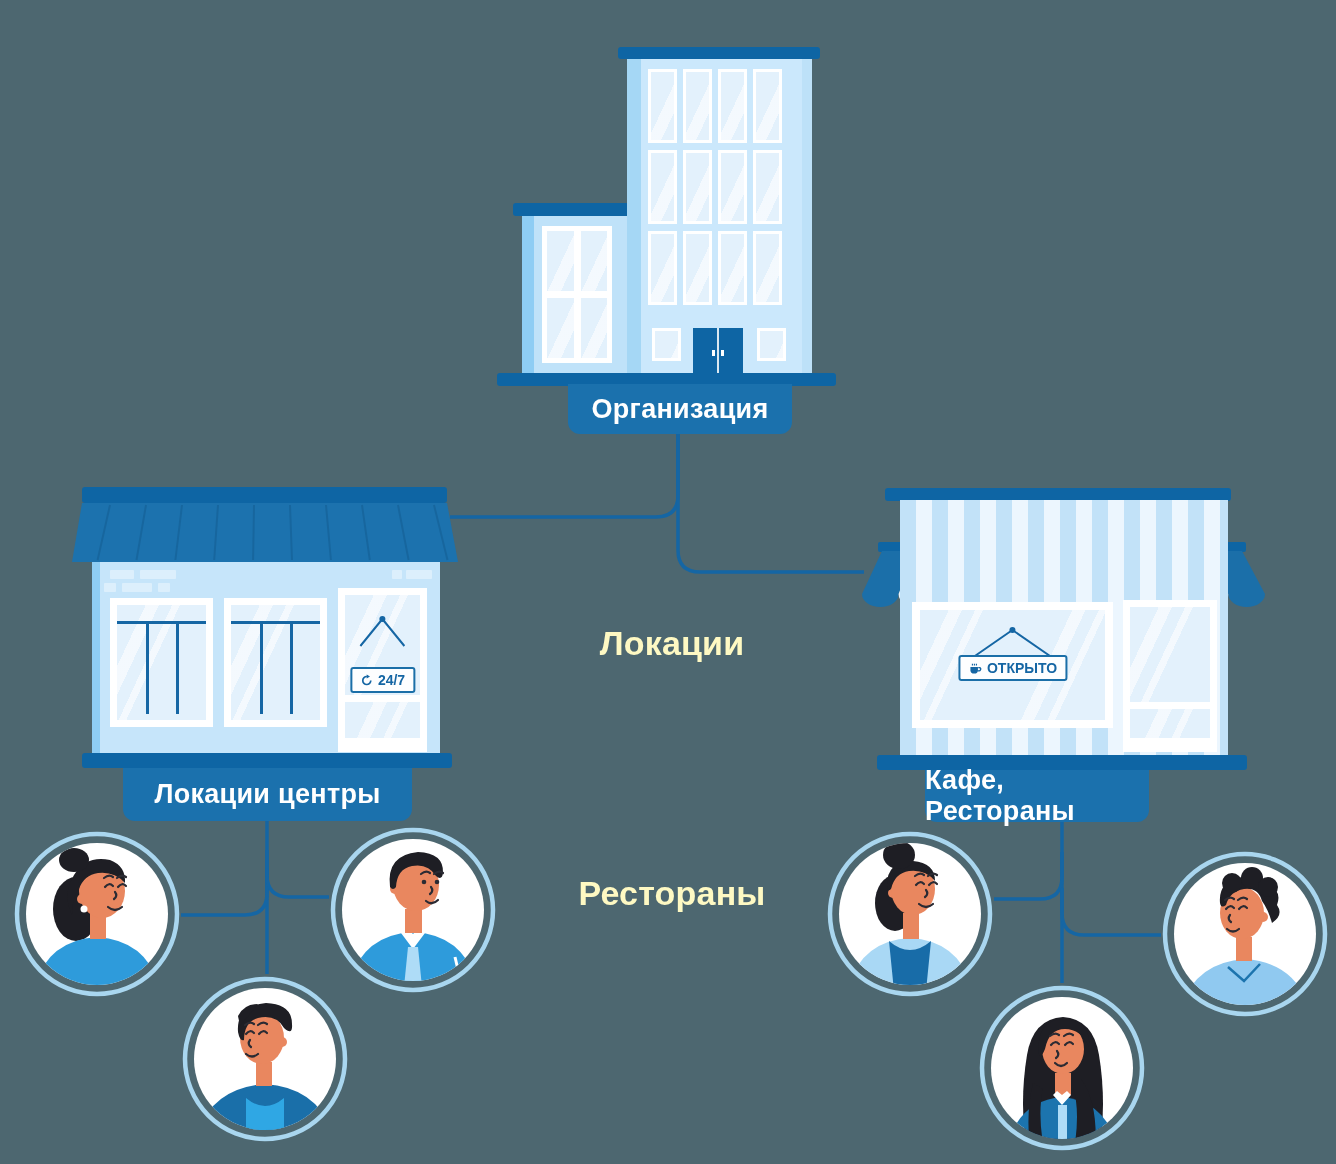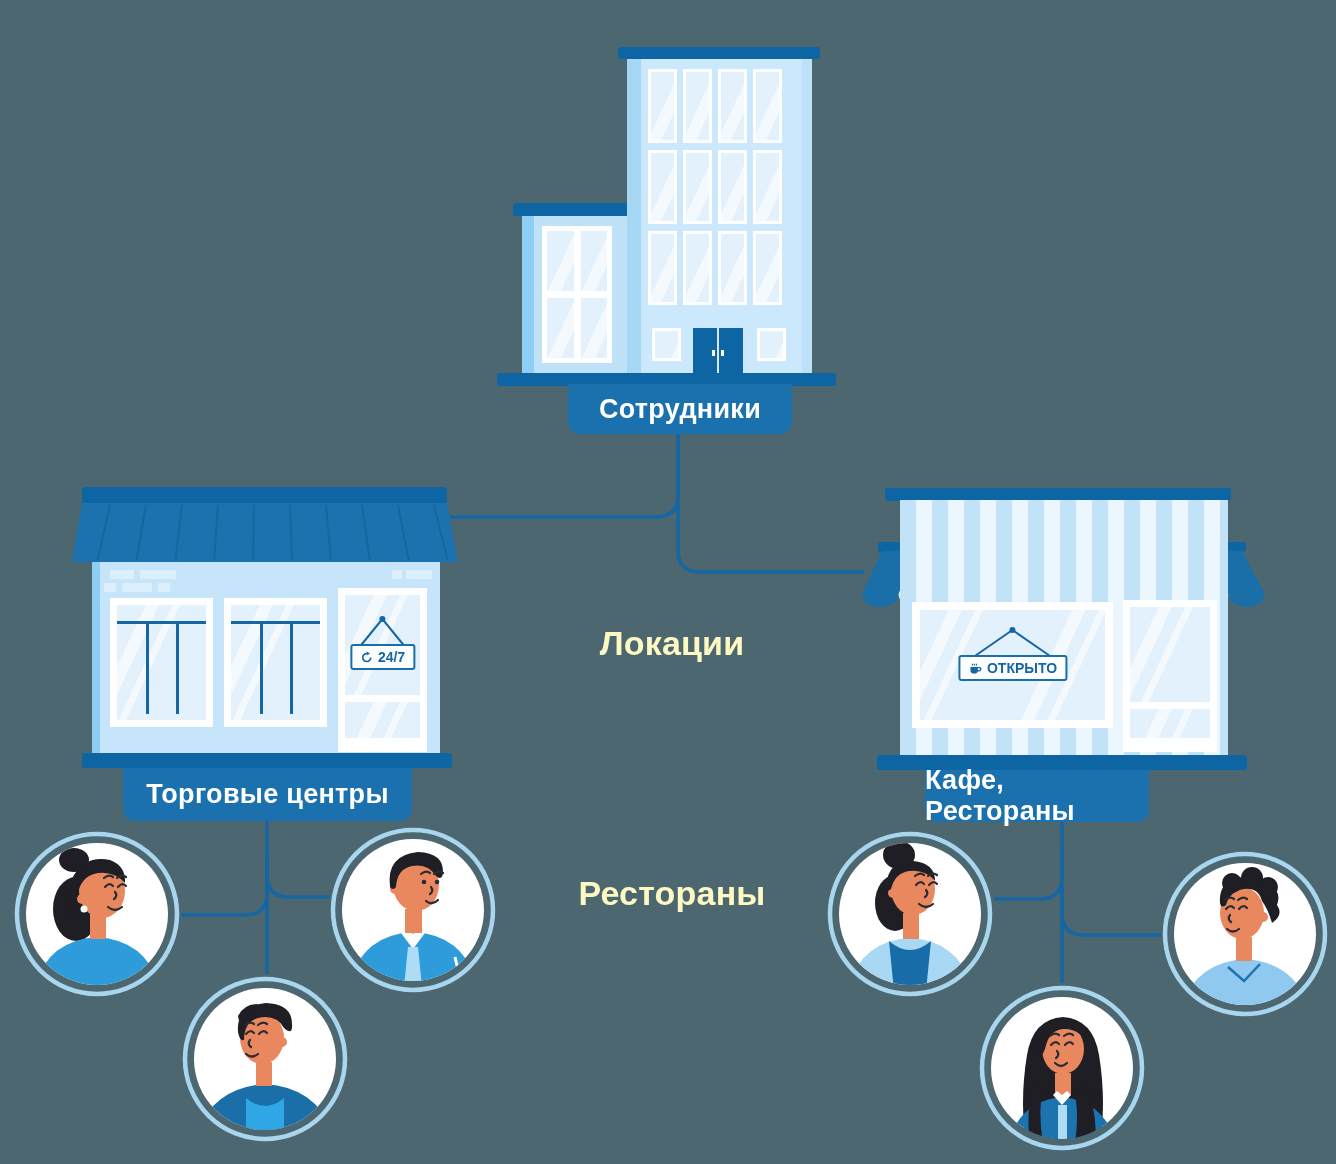--- a/index.html
+++ b/index.html
@@ -196,21 +196,21 @@
         <div class="glass"></div>
       </div>
     <div class="org-door">
       <span class="dot" style="left:19px;"></span>
         <span class="dot" style="right:19px;"></span>
     </div>
   </div>
 
   <div class="cap abs" style="left:497px;top:373px;width:339px;height:13px;"></div>
   <div class="plate" style="left:568px;top:384px;width:224px;height:50px;">
-    <span>Сотрудники</span>
+    <span>Организация</span>
   </div>
 
   <div class="cap abs" style="left:82px;top:487px;width:365px;height:16px;"></div>
   <div class="facade">
     <div class="brick" style="left:18px;top:8px;width:24px;"></div>
     <div class="brick" style="left:48px;top:8px;width:36px;"></div>
     <div class="brick" style="left:12px;top:21px;width:12px;"></div>
     <div class="brick" style="left:30px;top:21px;width:30px;"></div>
     <div class="brick" style="left:66px;top:21px;width:12px;"></div>
     <div class="brick" style="left:300px;top:8px;width:10px;"></div>
@@ -226,41 +226,41 @@
     <div class="store-win" style="left:132px;">
       <div class="inner glass">
         <div class="mull-h"></div>
         <div class="mull-v" style="left:29px;"></div>
         <div class="mull-v" style="left:59px;"></div>
       </div>
     </div>
 
     <div class="door-section">
       <div class="door-top glass">
-        <div class="hang-sign" style="top:20px;">
+        <div class="hang-sign" style="top:20px;gap:23px;">
           <svg width="56" height="32" viewBox="0 0 56 32">
             <circle cx="28" cy="4" r="3" fill="#1566A4"></circle>
             <path d="M28 4 L6 31 M28 4 L50 31" stroke="#1566A4" stroke-width="2" fill="none"></path>
           </svg>
           <div class="sign-box">
             <svg width="13" height="13" viewBox="0 0 13 13">
               <path d="M10.4 6.5 A4 4 0 1 1 6.5 2.5" stroke="#1566A4" stroke-width="1.7" fill="none"></path>
               <path d="M6.3 0.4 L9.6 2.5 L6.3 4.6 Z" fill="#1566A4"></path>
             </svg>
             <span>24/7</span>
           </div>
         </div>
       </div>
       <div class="door-gap"></div>
       <div class="door-bot glass"></div>
     </div>
   </div>
   <div class="cap abs" style="left:82px;top:753px;width:370px;height:15px;"></div>
   <div class="plate" style="left:123px;top:768px;width:289px;height:53px;">
-    <span>Торговые центры</span>
+    <span>Локации центры</span>
   </div>
 
   <div class="cap abs" style="left:885px;top:488px;width:346px;height:13px;"></div>
   <div class="cafe-wall">
     <div class="cafe-win">
       <div class="glass" style="position:relative;">
         <div class="hang-sign" style="top:16px;">
           <svg width="92" height="32" viewBox="0 0 92 32">
             <circle cx="46" cy="4" r="3" fill="#1566A4"></circle>
             <path d="M46 4 L7 31 M46 4 L85 31" stroke="#1566A4" stroke-width="2" fill="none"></path>

